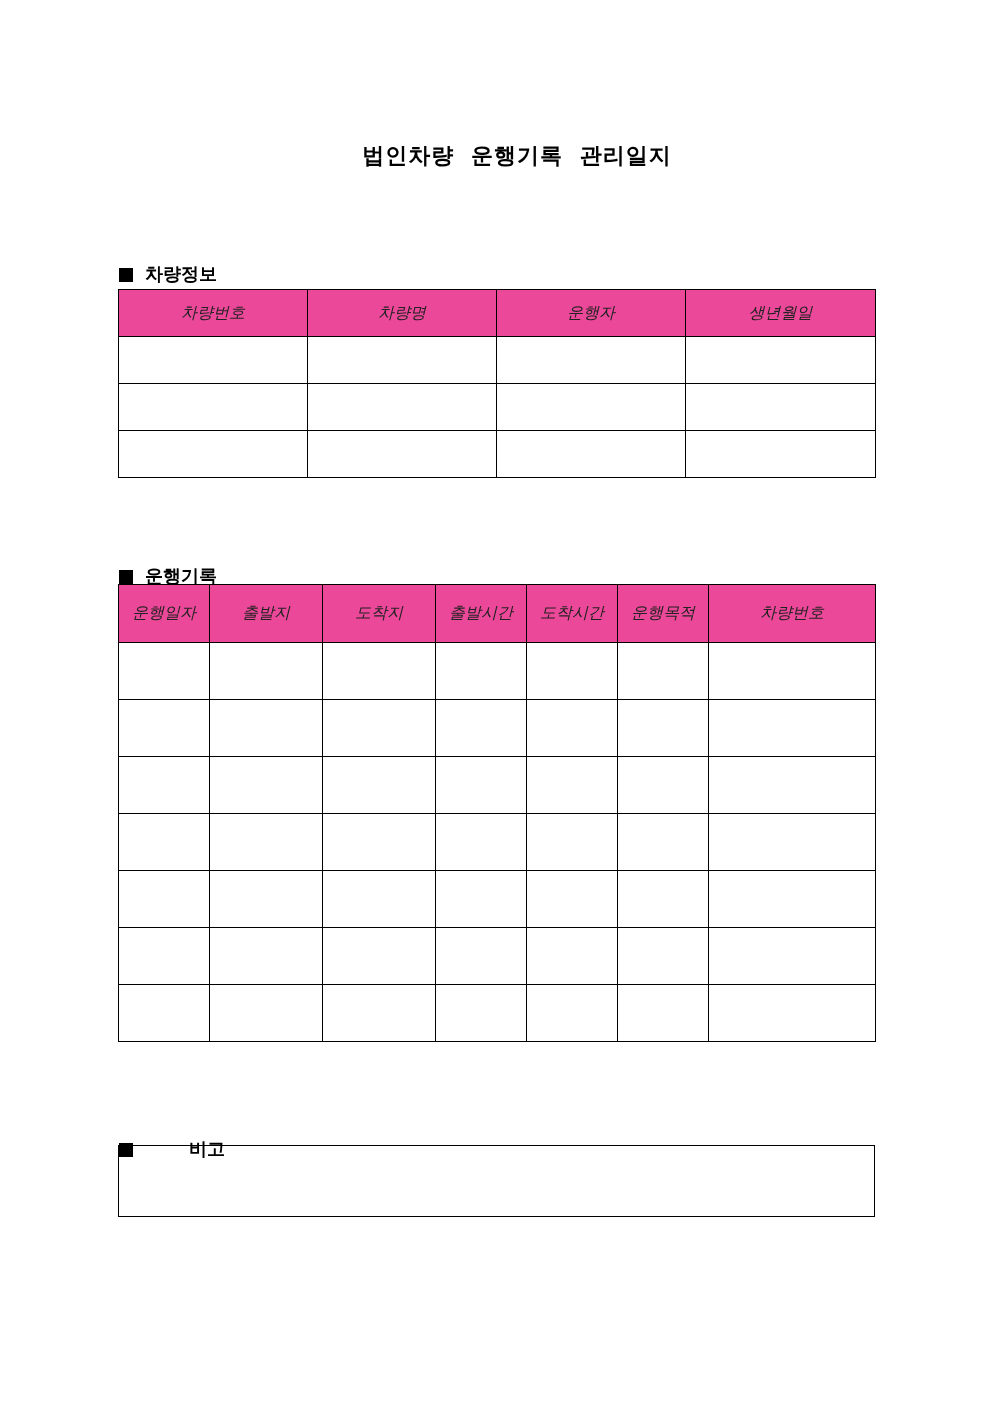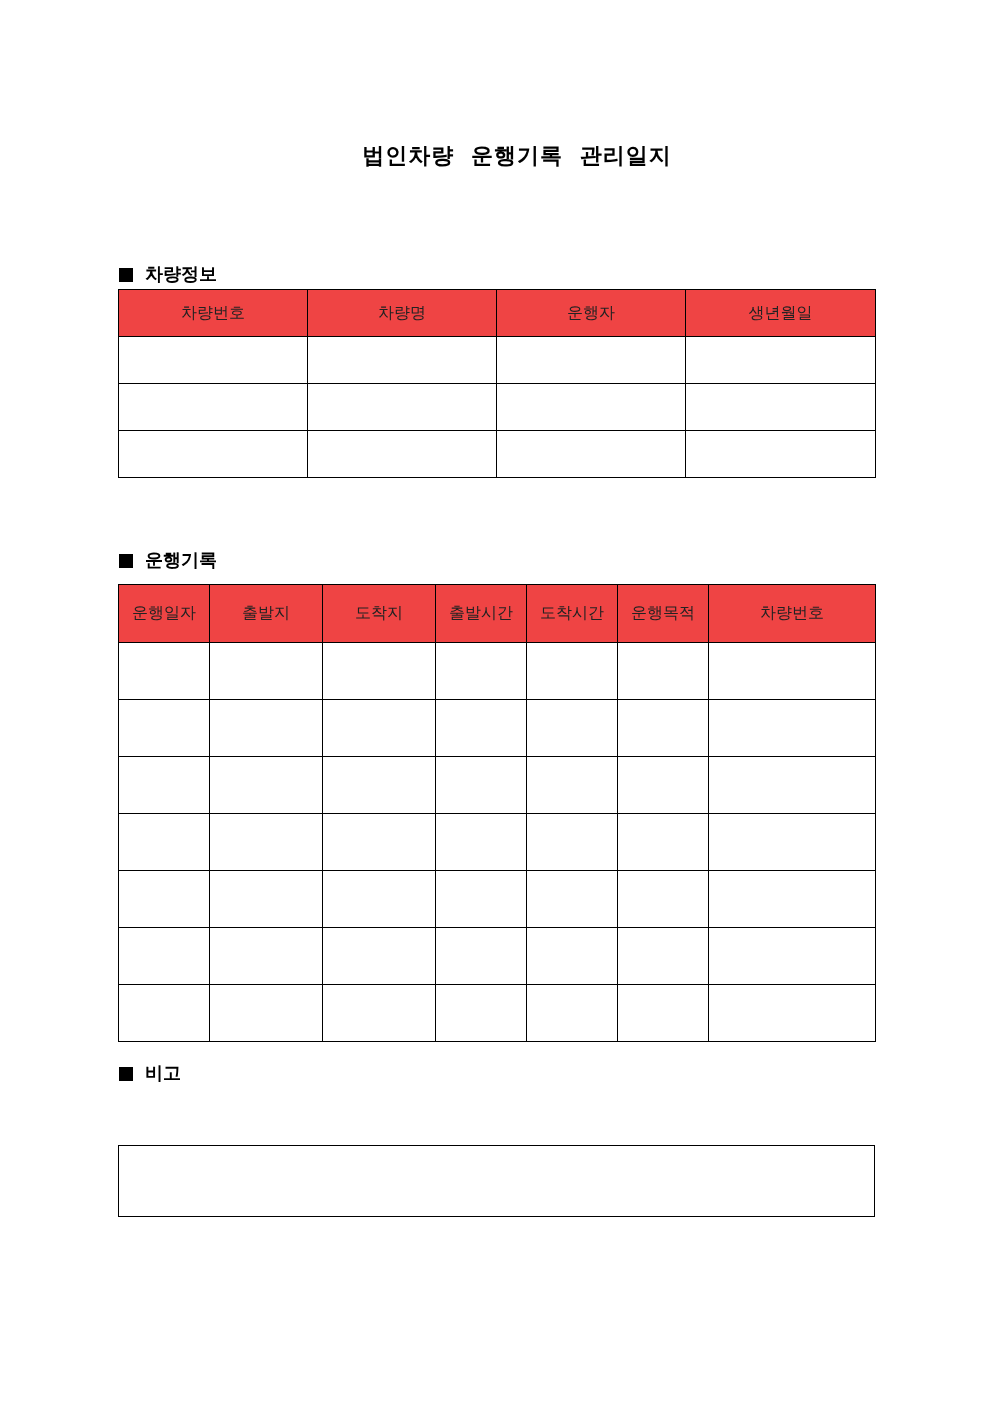--- a/index.html
+++ b/index.html
@@ -55,21 +55,22 @@
     table.grid td, table.grid th {
       border: 1px solid #000;
       padding: 0;
       text-align: center;
       vertical-align: middle;
       font-size: 16px;
       font-weight: normal;
       color: #222;
     }
     table.grid th {
-      background: #ef4444;
+      background: #ec4899;
+      font-style: italic;
     }
     #vehicle-table { top: 289px; }
     #vehicle-table th { height: 46px; }
     #vehicle-table td { height: 46px; }
 
     #log-table { top: 584px; }
     #log-table th { height: 57px; }
     #log-table td { height: 56px; }
 
     .remarks-box {
@@ -121,21 +122,21 @@
     </tr>
     <tr>
       <td></td>
       <td></td>
       <td></td>
       <td></td>
     </tr>
   </tbody>
 </table>
 
-<div class="section-heading" style="top:548px;">
+<div class="section-heading" style="top:564px;">
   <span class="square"></span>
   <span>운행기록</span>
 </div>
 
 <table class="grid" id="log-table">
   <colgroup>
     <col style="width:91px">
       <col style="width:113px">
       <col style="width:113px">
       <col style="width:91px">
@@ -214,18 +215,18 @@
       <td></td>
       <td></td>
       <td></td>
       <td></td>
       <td></td>
       <td></td>
     </tr>
   </tbody>
 </table>
 
-<div class="section-heading" style="top:1061px;">
+<div class="section-heading" style="top:1137px;gap:44px;">
   <span class="square"></span>
   <span>비고</span>
 </div>
 
 <div class="remarks-box"></div>
 
 </body></html>

